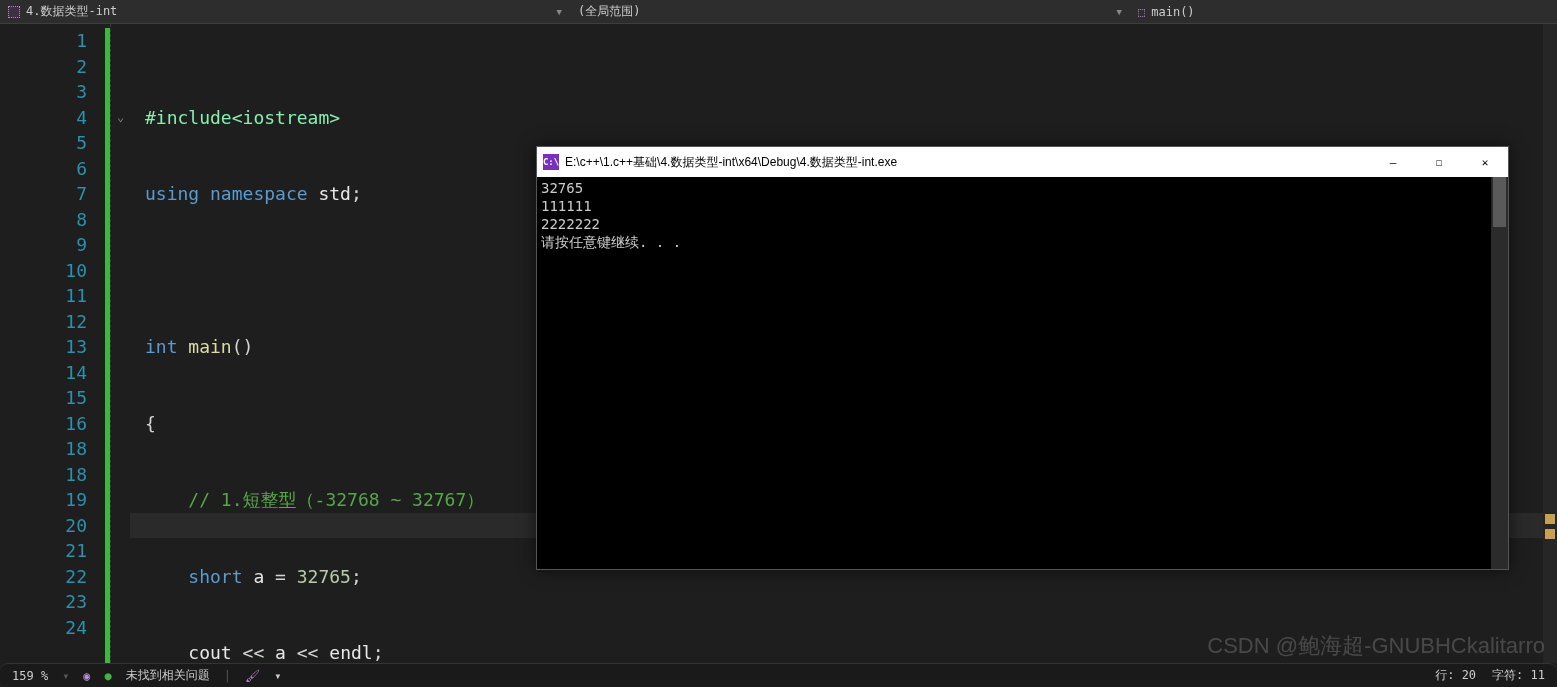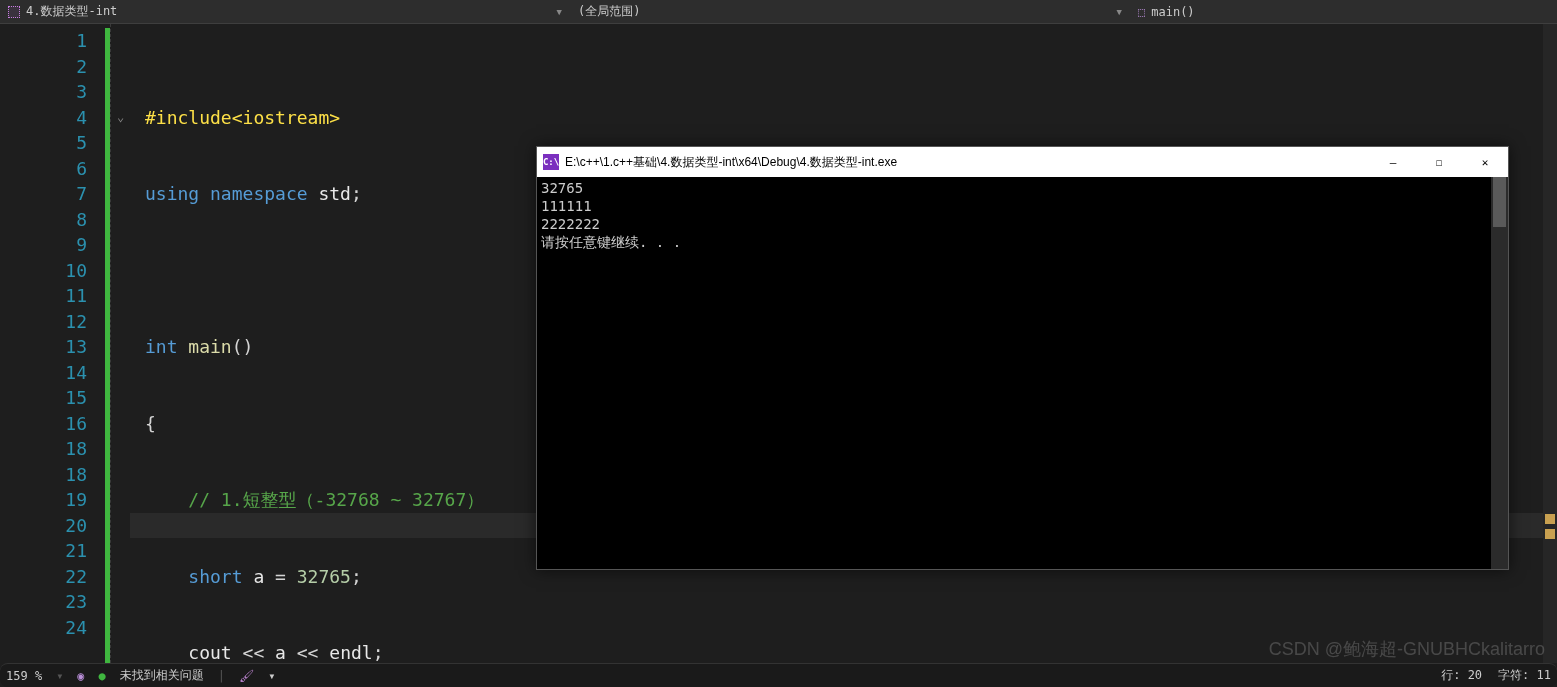--- a/index.html
+++ b/index.html
@@ -88,21 +88,21 @@
   text-align: center;
   border-left: 1px dashed #3a3a3a;
 }
 .fold-col .fold-row { height: 25.5px; line-height: 25.5px; }
 .c-kw { color: #569cd6; }
 .c-fn { color: #dcdcaa; }
 .c-op { color: #d4d4d4; }
 .c-num { color: #b5cea8; }
 .c-cmt { color: #57a64a; }
 .c-ty { color: #569cd6; }
-.c-gray { color: #fde047; }
+.c-gray { color: #86efac; }
 .c-white { color: #e8e8e8; }
 .indent-guide { color: #404040; }
 
 .console-window {
   position: absolute;
   left: 536px;
   top: 146px;
   width: 973px;
   height: 424px;
   background: #000;
@@ -151,39 +151,39 @@
 
 .status-bar {
   position: absolute;
   left: 0; right: 0; bottom: 0;
   height: 24px;
   background: #1a1a1a;
   display: flex;
   align-items: center;
   font-size: 12px;
   color: #ccc;
-  padding: 0 6px;
+  padding: 0 12px;
   gap: 14px;
   border-top: 1px solid #333;
   border-radius: 8px;
 }
 .status-bar .sep { color: #555; }
 .status-bar .ok-dot { color: #3fb63f; }
 .status-bar .right { margin-left: auto; display:flex; gap:16px;}
 .editor-scrollbar {
   position:absolute; right:0; top:24px; bottom:24px; width:14px; background:#262626;
 }
 .editor-scrollbar .markA { position:absolute; left:2px; right:2px; top:490px; height:10px; background:#c8a050;}
 .editor-scrollbar .markB { position:absolute; left:2px; right:2px; top:505px; height:10px; background:#c8a050;}
 
 .watermark {
   position: absolute;
   right: 12px;
   bottom: 26px;
-  font-size: 18px;
+  font-size: 22px;
   color: rgba(200,200,200,0.25);
   font-family: "Microsoft YaHei", sans-serif;
   pointer-events: none;
 }
 .brush-icon { color:#c389d8; font-size:12px;}
 </style>
 </head>
 <body>
 
 <div class="top-bar">

